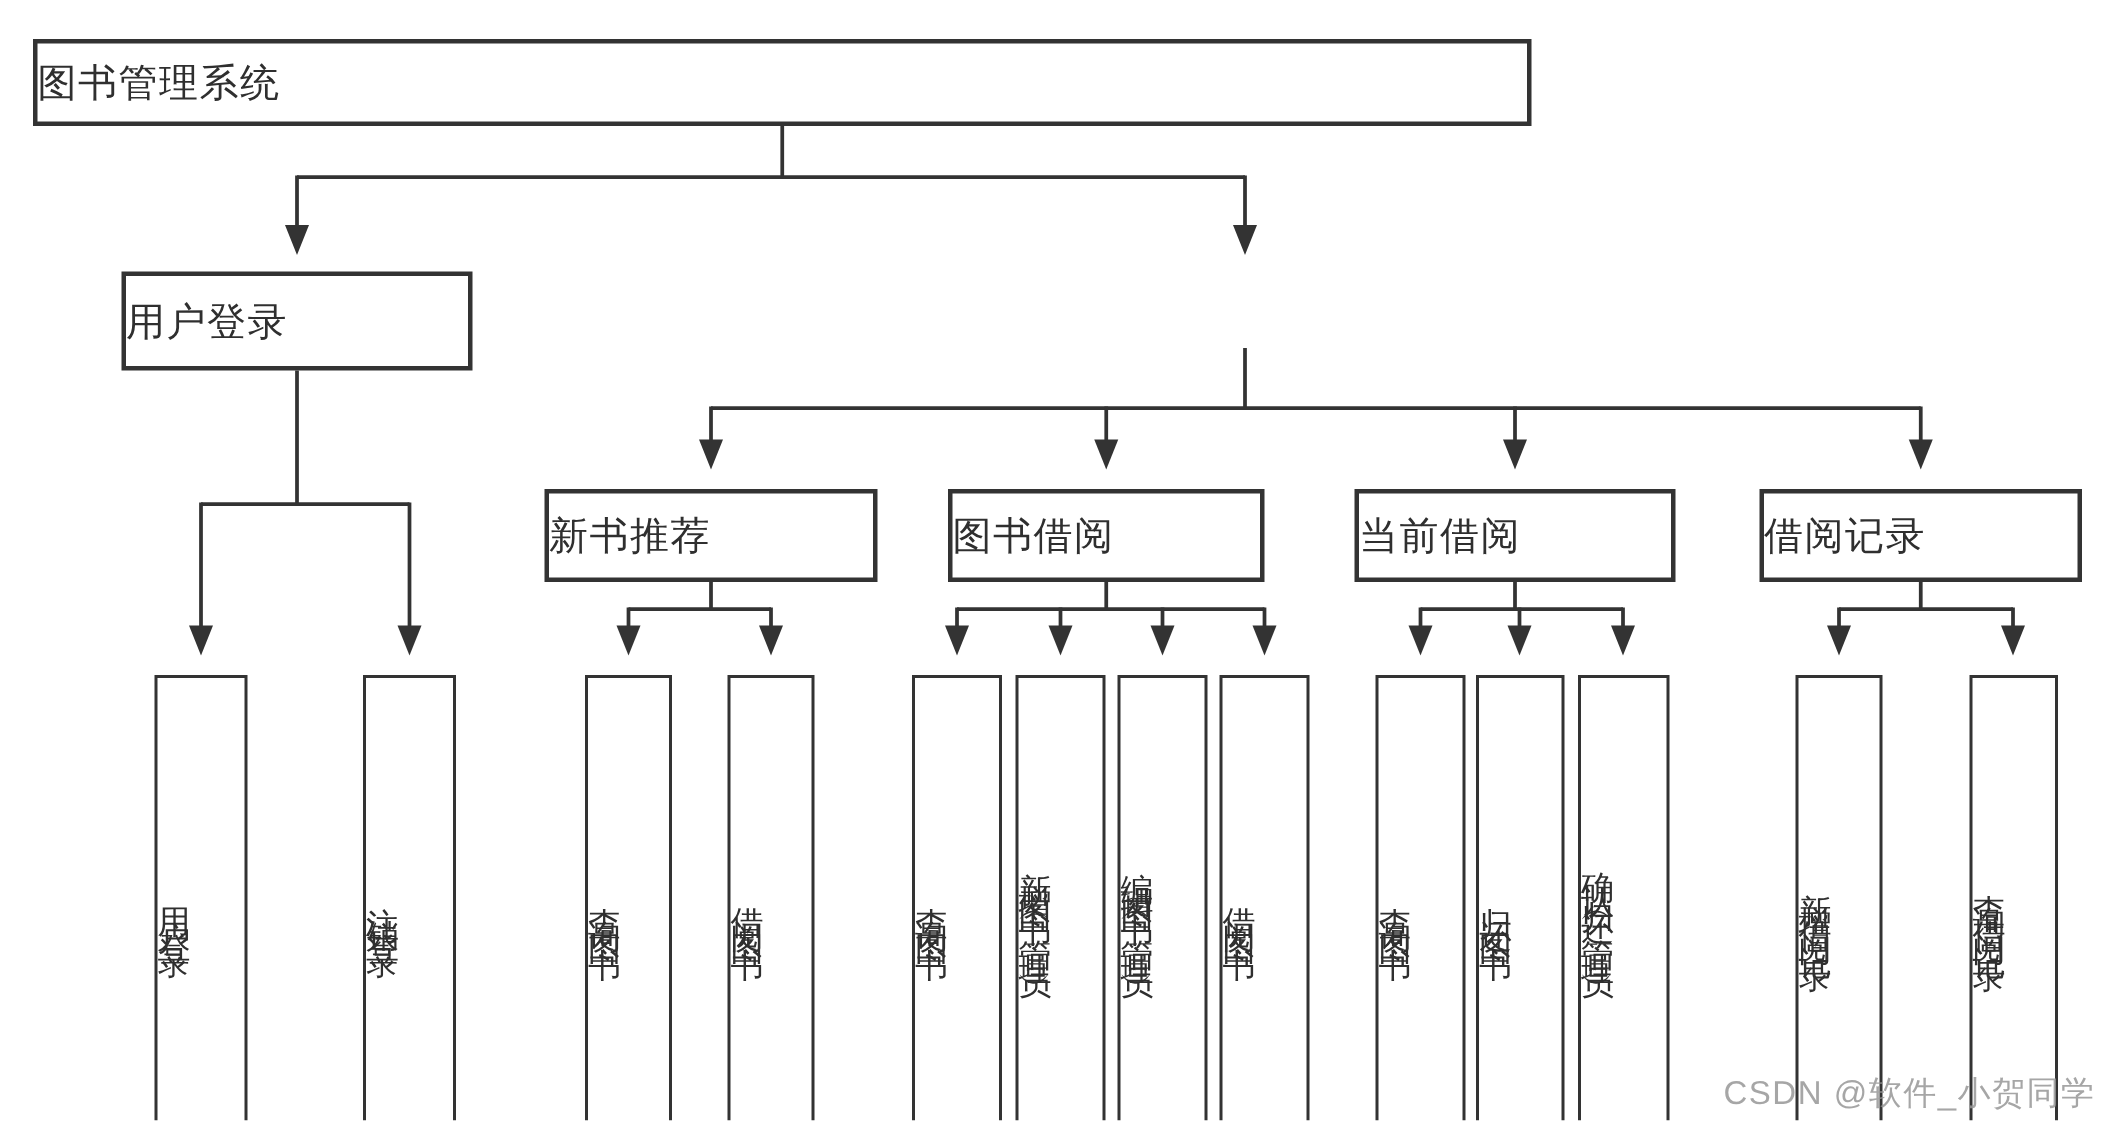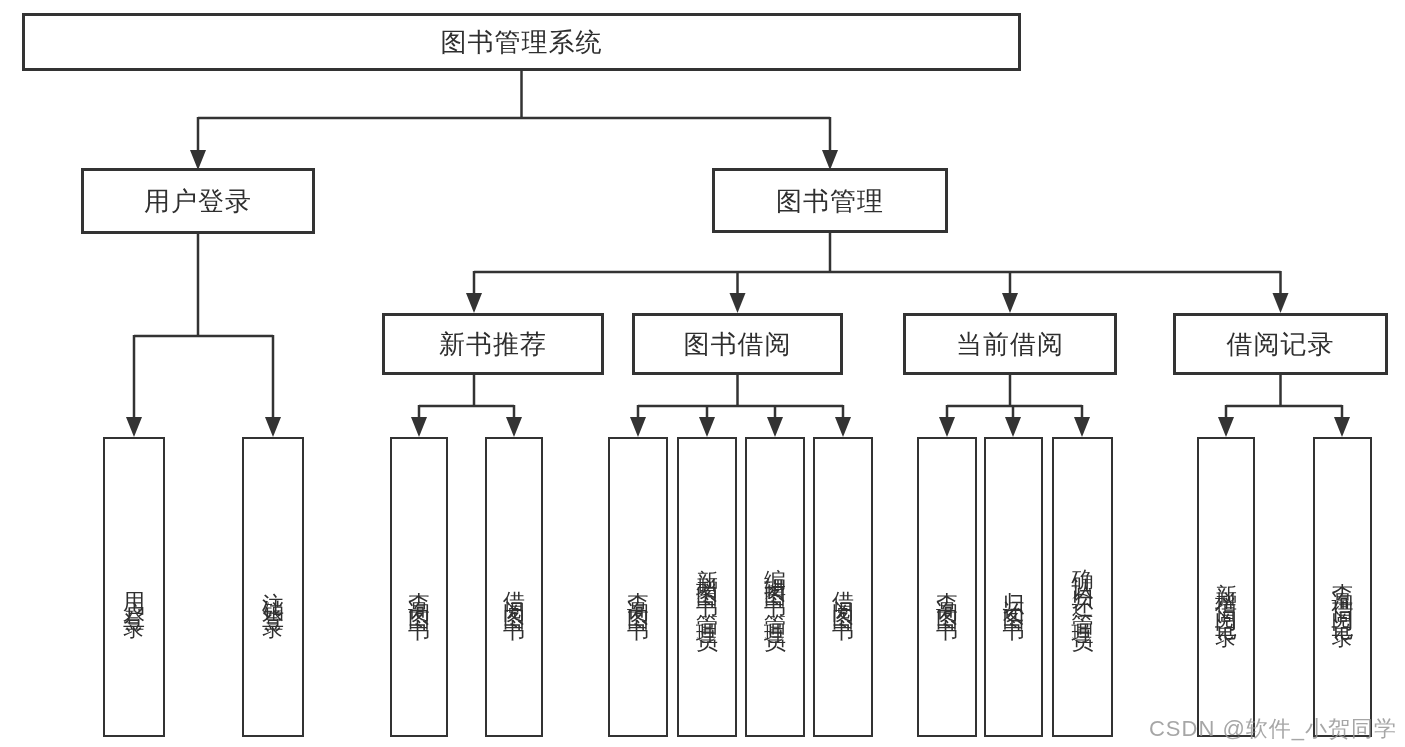--- a/index.html
+++ b/index.html
@@ -22,22 +22,22 @@
     width: 1405px;
     height: 747px;
   }
   .node {
     position: absolute;
     box-sizing: border-box;
     background: #ffffff;
     border: 3px solid #333333;
     display: flex;
     align-items: center;
-    justify-content: center;
     color: #2f2f2f;
+    margin-top: 13px;
   }
   .node.h .lbl {
     font-size: 26px;
     letter-spacing: 1px;
     white-space: nowrap;
     line-height: 1;
   }
   .node.v {
     border-width: 2.5px;
   }
@@ -133,25 +133,22 @@
     </g>
   </svg>
 
   <div class="node h" style="left:22px; top:13px; width:999px; height:58px;">
     <span class="lbl">图书管理系统</span>
   </div>
 
   <div class="node h" style="left:81px; top:168px; width:234px; height:66px;">
     <span class="lbl">用户登录</span>
   </div>
-  <div class="node h" style="left:712px; top:168px; width:236px; height:65px;">
-    <span class="lbl">图书管理</span>
-  </div>
-
-  <div class="node h" style="left:382px; top:313px; width:222px; height:62px;">
+
+  <div class="node h" style="left:363px; top:313px; width:222px; height:62px;">
     <span class="lbl">新书推荐</span>
   </div>
   <div class="node h" style="left:632px; top:313px; width:211px; height:62px;">
     <span class="lbl">图书借阅</span>
   </div>
   <div class="node h" style="left:903px; top:313px; width:214px; height:62px;">
     <span class="lbl">当前借阅</span>
   </div>
   <div class="node h" style="left:1173px; top:313px; width:215px; height:62px;">
     <span class="lbl">借阅记录</span>

